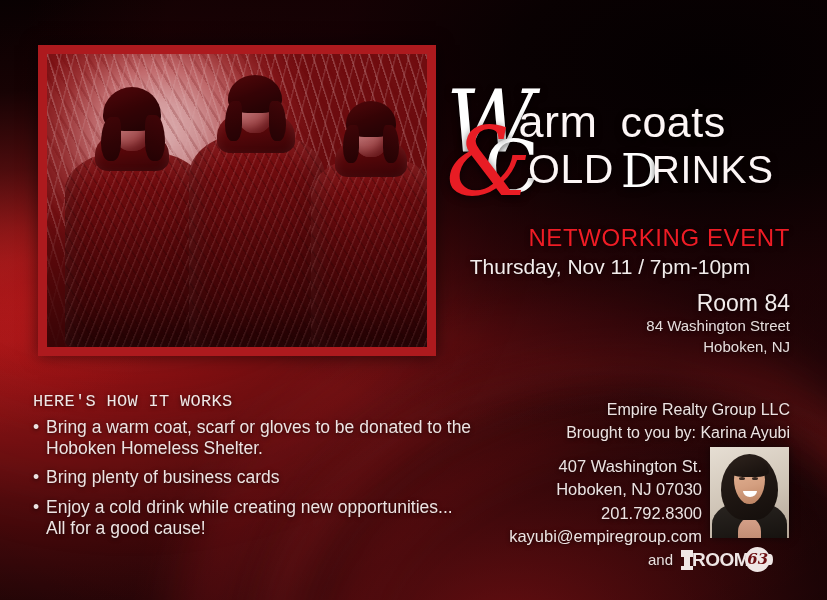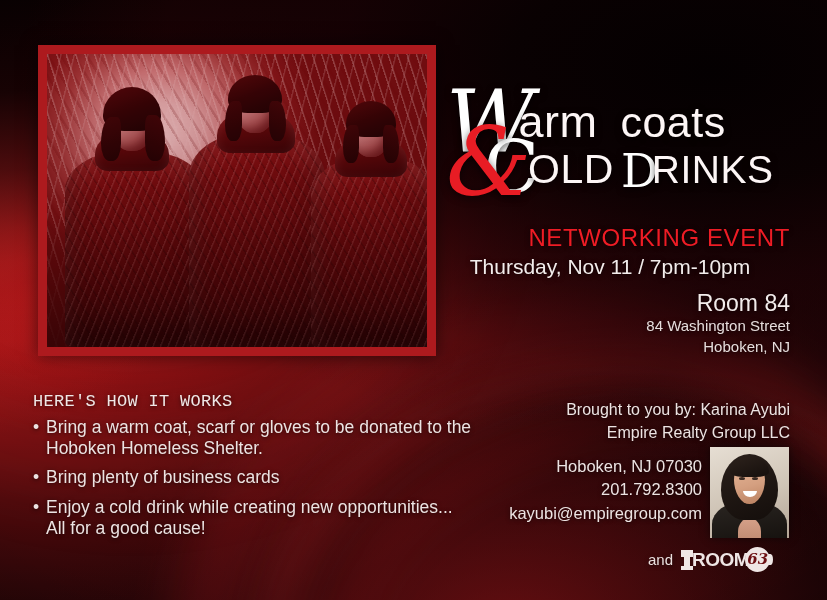--- a/index.html
+++ b/index.html
@@ -357,25 +357,26 @@
       <span class="how-bullet">•</span>
       <span class="how-text">Bring plenty of business cards</span>
     </div>
     <div class="how-item">
       <span class="how-bullet">•</span>
       <span class="how-text">Enjoy a cold drink while creating new opportunities... All for a good cause!</span>
     </div>
   </div>
 
   <div id="sponsor-block">
+    <div class="sponsor-line">Empire Realty Group LLC</div>
     <div class="sponsor-line">Brought to you by: Karina Ayubi</div>
-    <div class="sponsor-line">Empire Realty Group LLC</div>
   </div>
 
   <div id="contact-block">
+    <div class="contact-line">407 Washington St.</div>
     <div class="contact-line">Hoboken, NJ 07030</div>
     <div class="contact-line">201.792.8300</div>
     <div class="contact-line">kayubi@empiregroup.com</div>
   </div>
 
   <div id="headshot">
     <div class="hs-bg"></div>
     <div class="hs-suit"></div>
     <div class="hs-chest"></div>
     <div class="hs-hair-back"></div>

